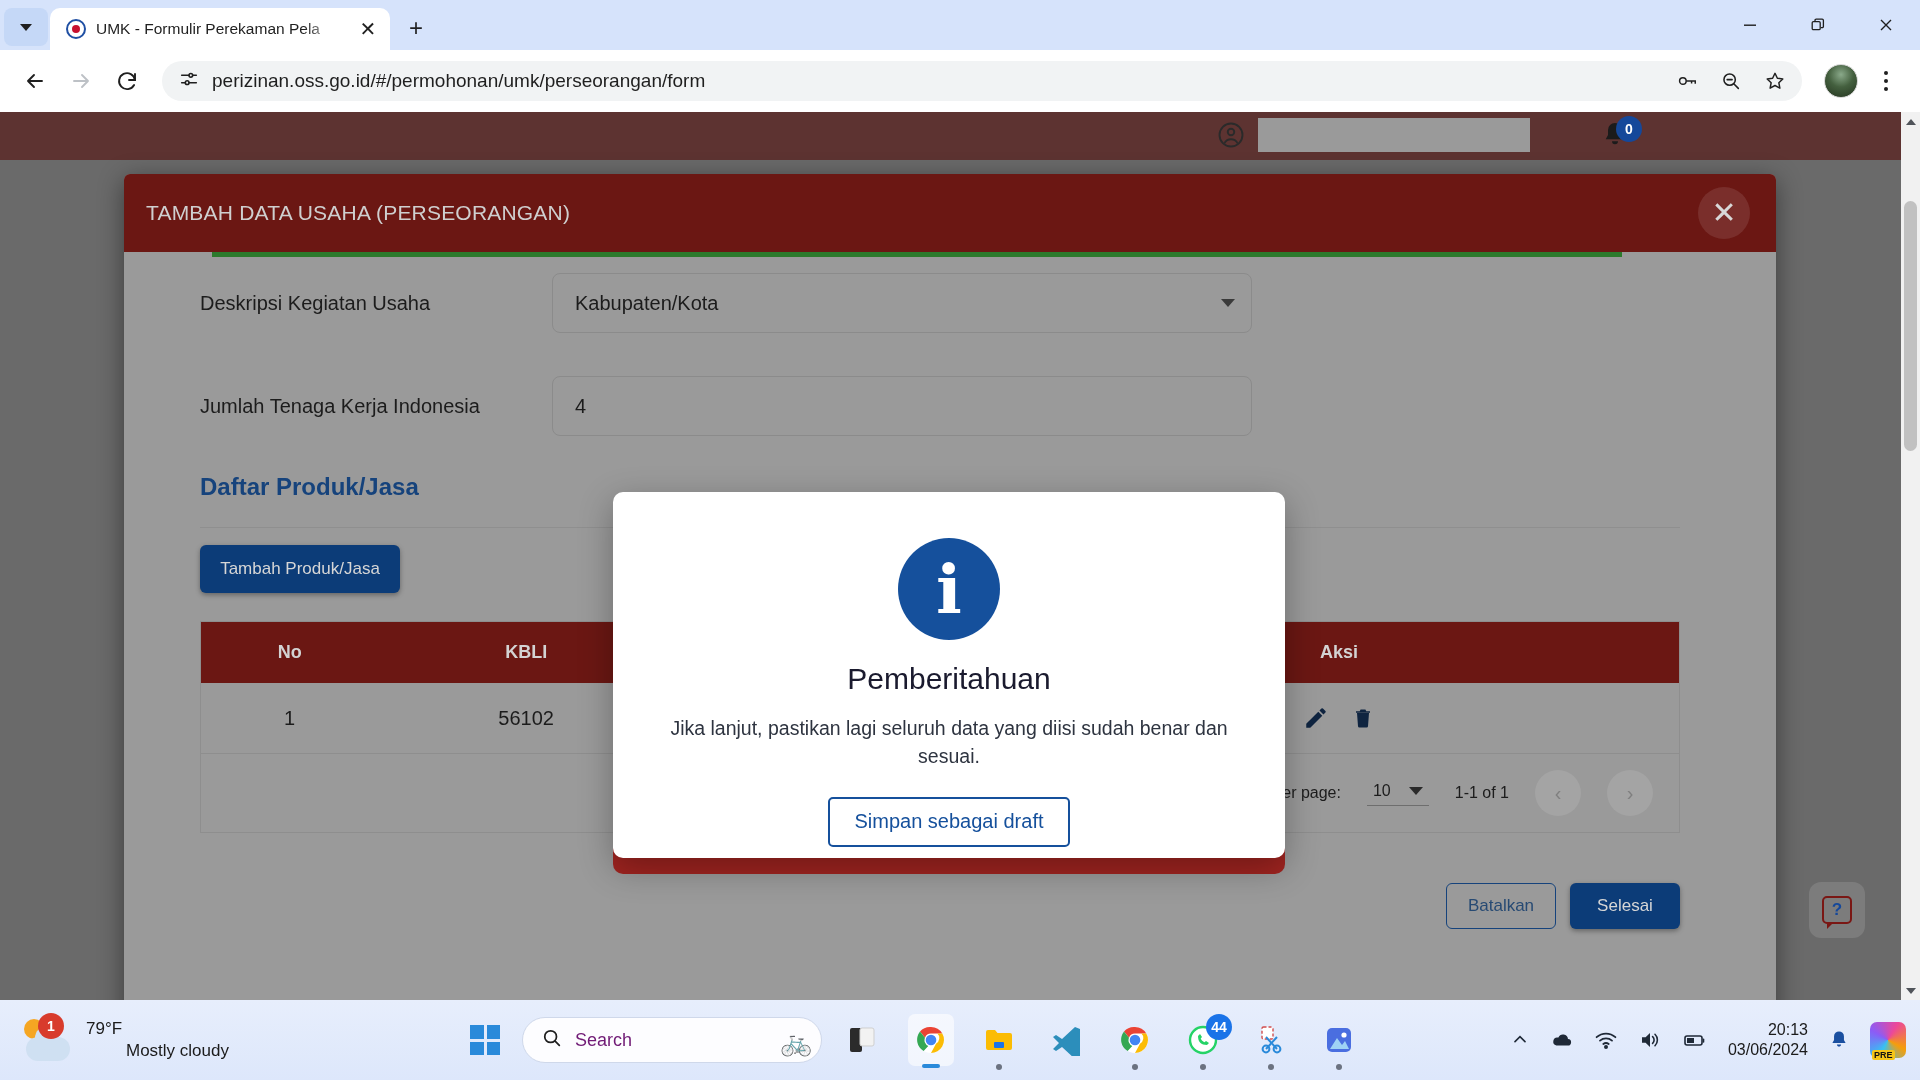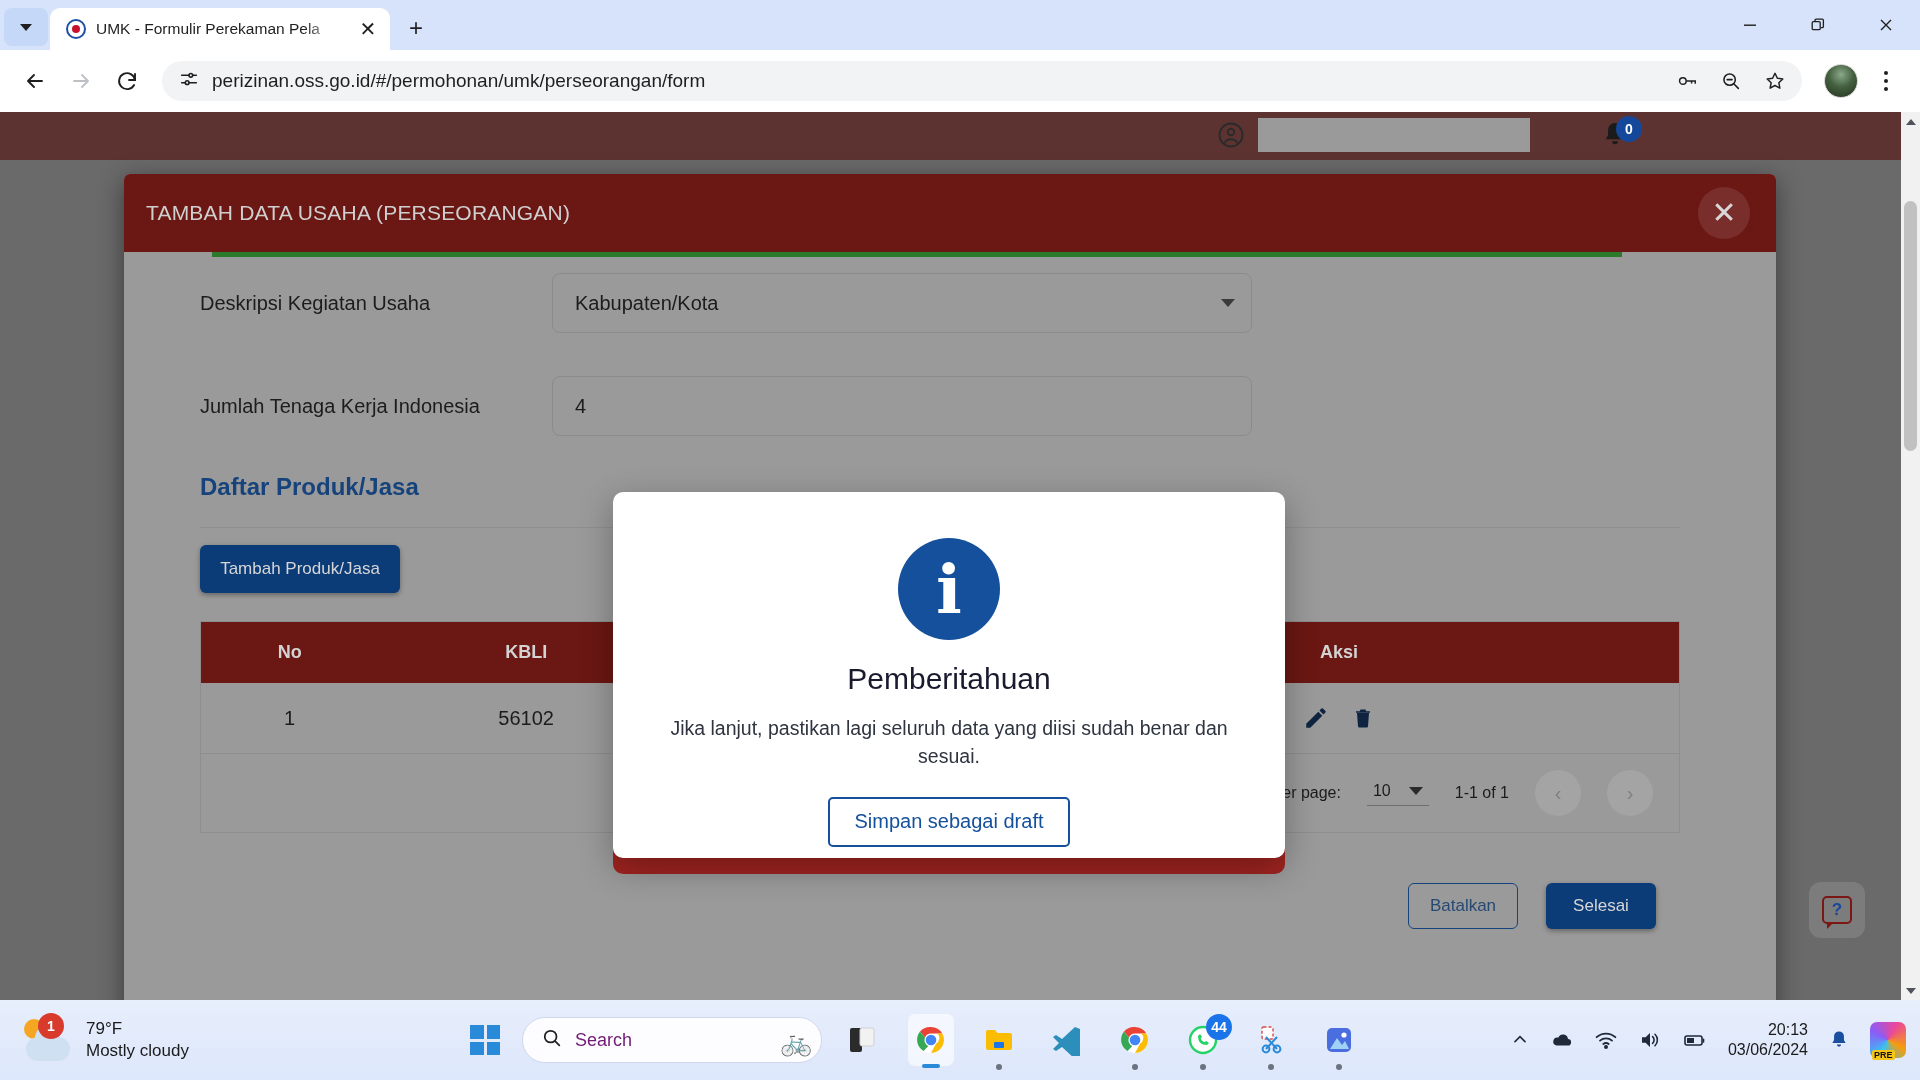--- a/index.html
+++ b/index.html
@@ -251,21 +251,21 @@
   .pg-btn {
     width: 46px; height: 46px; border-radius: 50%;
     background: rgba(255,255,255,0.10);
     display: flex; align-items: center; justify-content: center;
     color: #7f7f7f; font-size: 20px;
   }
 
   .modal-footer {
     position: absolute; left: 0; right: 0; bottom: 0; height: 86px;
     display: flex; align-items: center; justify-content: flex-end;
-    gap: 28px; padding-right: 120px;
+    gap: 14px; padding-right: 96px;
   }
   .btn-outline {
     min-width: 110px; height: 46px; border: 1px solid #16437c; border-radius: 6px;
     color: #274a73; background: transparent; font-size: 17px;
     display:flex; align-items:center; justify-content:center; padding: 0 20px;
   }
   .btn-primary {
     min-width: 110px; height: 46px; border-radius: 6px;
     background: #0c3c78; color: #d6d6d6; font-size: 17px;
     display:flex; align-items:center; justify-content:center; padding: 0 20px;
@@ -328,21 +328,21 @@
     background: #f5a623; border-radius: 50%;
   }
   .badge-red {
     position: absolute; left: 16px; top: -4px; width: 26px; height: 26px;
     background: #d83b2c; color: #fff; border-radius: 50%;
     display:flex; align-items:center; justify-content:center;
     font-size: 14px; font-weight: 700;
   }
   .weather-text { line-height: 1.3; }
   .weather-temp { font-size: 17px; color: #1b1b1b; }
-  .weather-desc { font-size: 17px; color: #1b1b1b; }
+  .weather-desc { font-size: 17px; color: #1b1b1b; margin-left: 40px; }
 
   .tb-center { position: absolute; left: 470px; display: flex; align-items: center; gap: 8px; }
   .win-logo { display: grid; grid-template-columns: 1fr 1fr; grid-gap: 3px; width: 30px; height: 30px; margin-right: 14px;}
   .win-logo span { background: #2a8ada; display: block; }
   .search-pill {
     width: 300px; height: 46px; background: #fdfdff; border-radius: 23px;
     border: 1px solid #cfd8ea;
     display: flex; align-items: center; padding: 0 10px 0 18px; gap: 12px;
     position: relative; overflow: hidden;
   }

